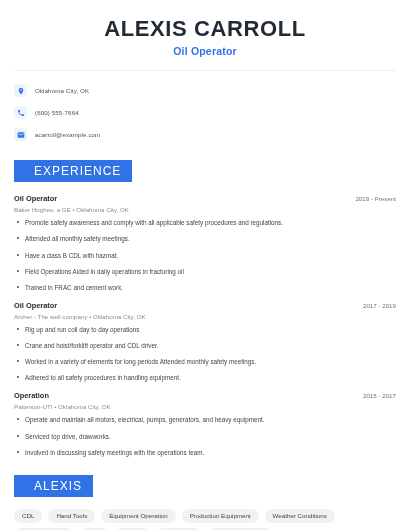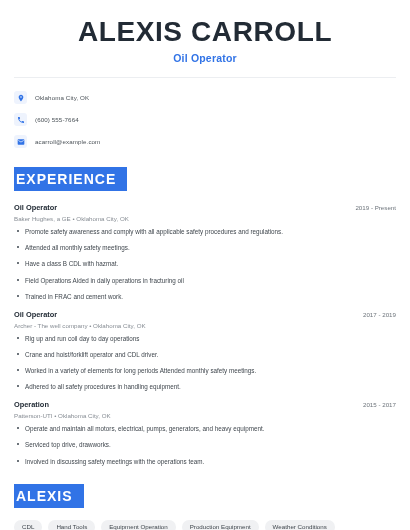--- a/index.html
+++ b/index.html
@@ -8,21 +8,21 @@
     height: 530px;
     background: #ffffff;
     font-family: "Liberation Sans", sans-serif;
     overflow: hidden;
   }
   .page { width: 410px; height: 530px; padding: 0 14px; position: relative; }
 
   
   .header { padding-top: 16px; text-align: center; }
   .name {
-    font-size: 28px;
+    font-size: 22px;
     font-weight: bold;
     letter-spacing: 0.6px;
     color: #222b35;
     line-height: 1.15;
   }
   .job-title {
     margin-top: 4px;
     font-size: 10.5px;
     font-weight: bold;
     color: #3173e6;
@@ -53,24 +53,24 @@
   }
   .contact-icon svg { width: 8px; height: 8px; display: block; fill: #3173e6; }
   .contact-text { font-size: 6.2px; color: #4b5258; letter-spacing: 0.1px; }
 
   
   .section { margin-top: 18px; }
   .section-badge {
     display: inline-block;
     background: #3173e6;
     color: #ffffff;
-    font-size: 14px;
-    font-weight: bold;
+    font-size: 12px;
+    font-weight: normal;
     letter-spacing: 1px;
-    padding: 4px 11px 4px 2px;
+    padding: 4px 11px 4px 20px;
   }
 
   
   .jobs { margin-top: 12px; }
   .job { margin-bottom: 9px; }
   .job-head {
     display: flex;
     justify-content: space-between;
     align-items: baseline;
   }

